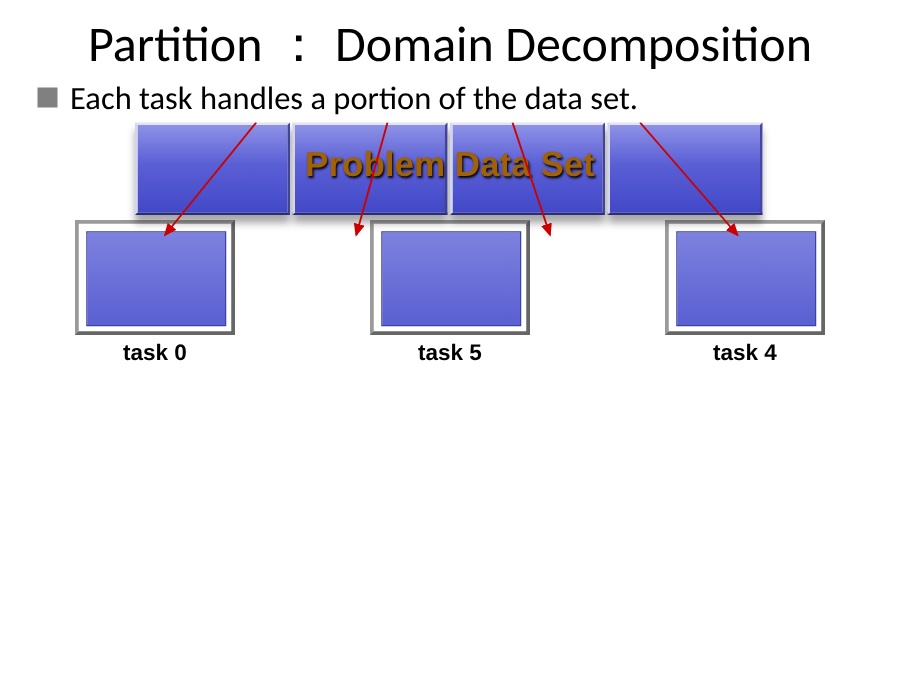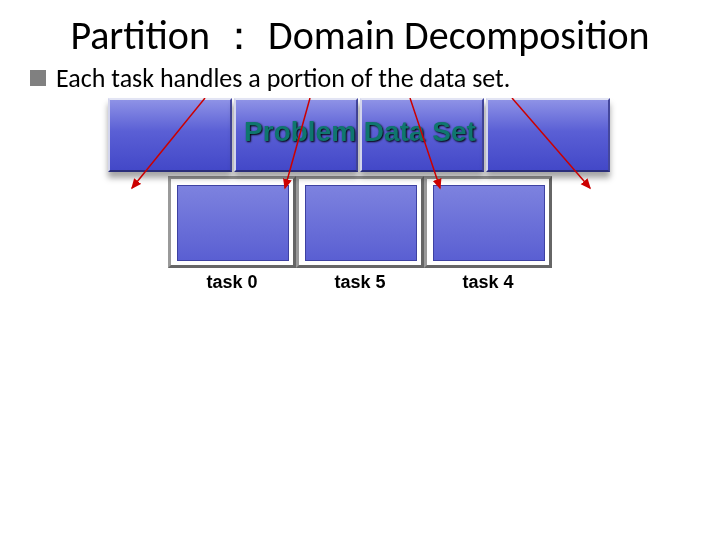--- a/index.html
+++ b/index.html
@@ -11,27 +11,27 @@
   
   .diagram{position:absolute;left:60px;top:98px;width:600px;}
   .problem-bar{position:relative;margin:0 auto;width:504px;height:78px;}
   .seg{position:absolute;top:0;width:120px;height:70px;
        background:linear-gradient(#8e92e6 0%,#5a5fd5 45%,#4348c8 100%);
        border:2px solid #bfbfd7;border-top-color:#e2e4f4;border-left-color:#d3d5ec;
        border-bottom-color:#2a2e7a;border-right-color:#44479d;
        box-shadow:0 6px 6px rgba(0,0,0,.35);}
   .seg0{left:0;} .seg1{left:126px;} .seg2{left:252px;} .seg3{left:378px;}
   .bar-label{position:absolute;left:0;top:18px;width:504px;text-align:center;
-       font-family:Arial,Helvetica,sans-serif;font-size:28px;font-weight:bold;color:#0f766e;
+       font-family:Arial,Helvetica,sans-serif;font-size:28px;font-weight:bold;color:#a16207;
        text-shadow:1px 1px 2px #000;pointer-events:none;}
   
   .arrows{position:relative;height:96px;width:600px;}
   svg.arrows{position:absolute;left:0;top:0;}
   
-  .tasks{display:flex;justify-content:center;width:600px;}
+  .tasks{display:flex;justify-content:space-between;width:600px;}
   .task{width:128px;}
   .task-frame{width:128px;height:92px;border:3px solid #9a9a9a;border-right-color:#666;border-bottom-color:#666;
        background:#fff;box-sizing:border-box;padding:6px;}
   .task-fill{width:100%;height:100%;
        background:linear-gradient(#7d82df 0%,#5a5fd2 100%);
        border:1px solid #3d41a2;}
   .task-label{text-align:center;font-family:Arial,Helvetica,sans-serif;font-weight:bold;font-size:18px;margin-top:4px;}
 </style>
 </head>
 <body>

